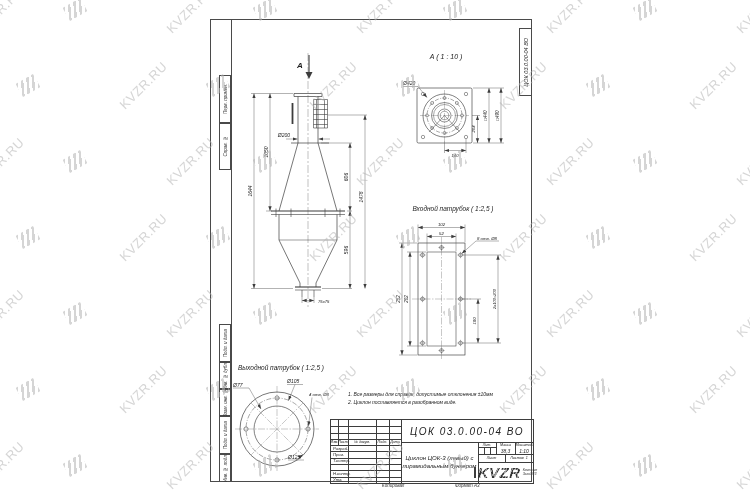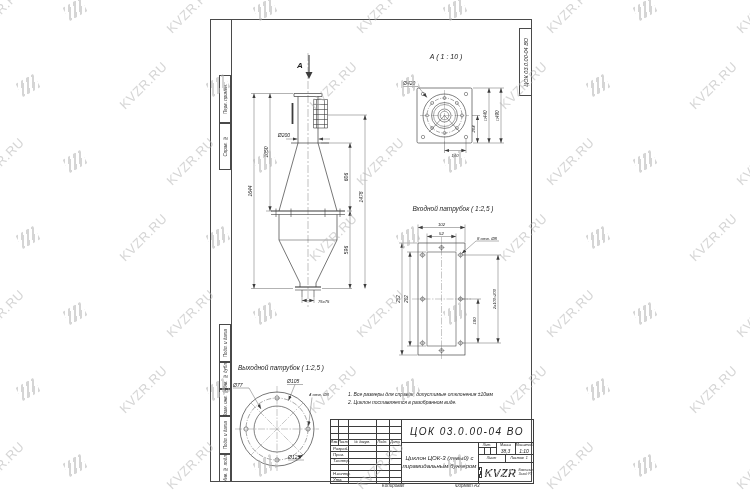--- a/index.html
+++ b/index.html
@@ -33,21 +33,21 @@
   .tb .vl,.tb .hl{background:#3d3d3d;}
   .tb .cell{position:absolute;display:flex;align-items:center;justify-content:center;
       text-align:center;color:#222;}
   .tb .lab{font-size:3.7px;}
   .tb .row-lab{font-size:4.2px;justify-content:flex-start;padding-left:2px;box-sizing:border-box;}
   .desig{font-size:10px;letter-spacing:1.5px;}
   .namecell{font-size:6px;line-height:7.5px;flex-direction:column;}
   .val{font-size:5px;}
   .company{gap:2px;}
   .logo-sq{width:9px;height:9px;background:repeating-linear-gradient(115deg,#3d3d3d 0 1.4px,#fff 1.4px 2.8px);border:0.5px solid #3d3d3d;}
-  .logo-word{font-weight:bold;font-size:11px;letter-spacing:.5px;color:#3d3d3d;
+  .logo-word{font-weight:bold;font-size:15px;letter-spacing:.5px;color:#3d3d3d;
       background:repeating-linear-gradient(115deg,#333 0 1.6px,#999 1.6px 2.6px);
       -webkit-background-clip:text;background-clip:text;-webkit-text-fill-color:transparent;}
   .co-txt{font-size:3.2px;line-height:3.8px;text-align:left;color:#333;}
   .foot{position:absolute;font-size:4.5px;font-style:italic;color:#333;z-index:3;}
   .note{position:absolute;font-size:5px;font-style:italic;color:#222;z-index:3;white-space:nowrap;}
 </style>
 </head>
 <body>
 
 <div class="page">

